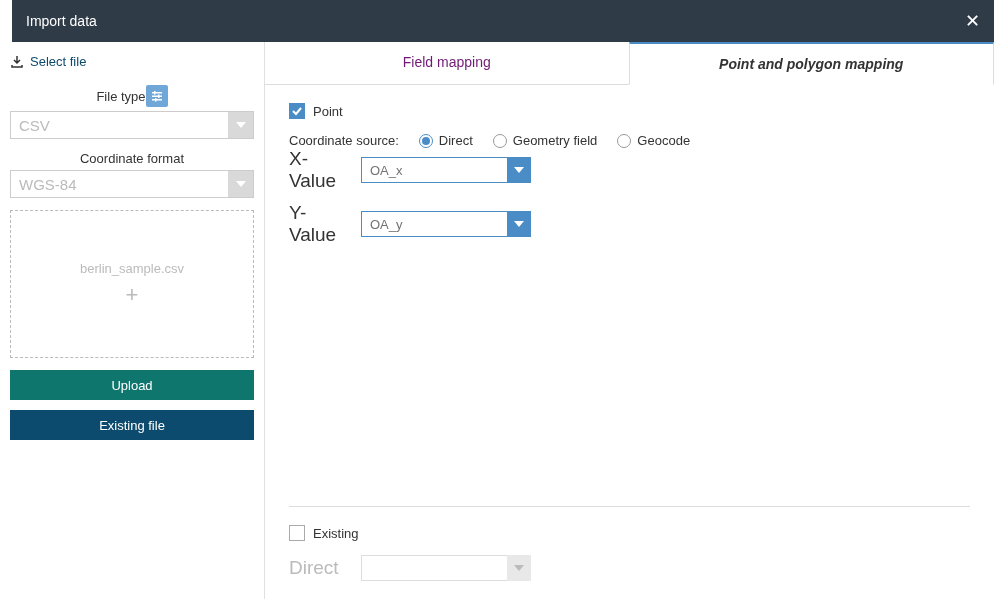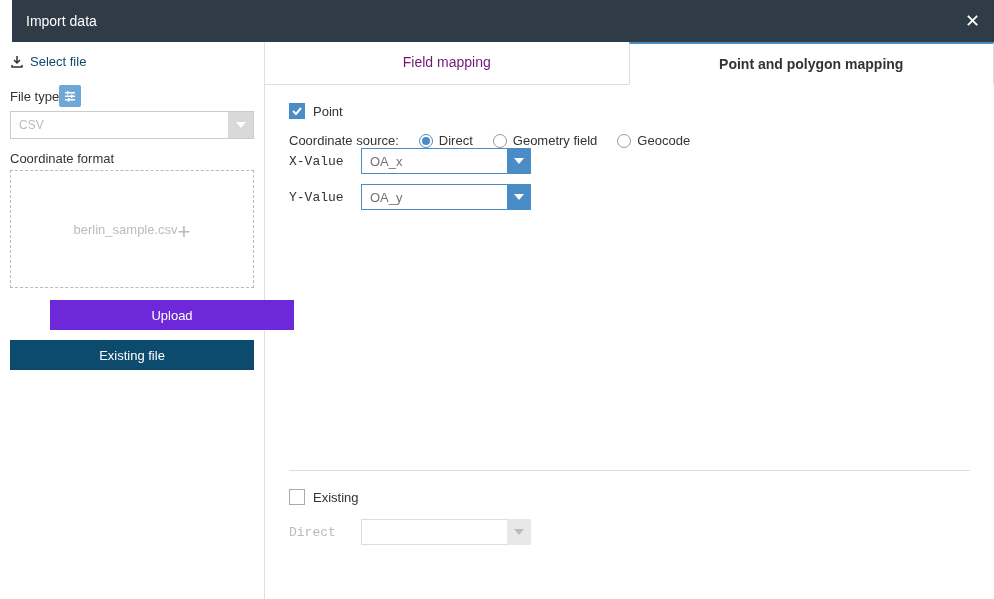--- a/index.html
+++ b/index.html
@@ -42,21 +42,21 @@
       gap: 6px;
       margin-bottom: 16px;
       font-size: 13px;
       color: #0c4a6e;
     }
     .download-icon {
       display: inline-flex;
     }
     .label-row {
       display: flex;
-      justify-content: flex-start;
+      justify-content: center;
       align-items: center;
       margin-bottom: 4px;
       font-size: 13px;
       color: #333;
     }
     .gear-btn {
       width: 22px;
       height: 22px;
       background: #6fa8d8;
       border-radius: 2px;
@@ -67,43 +67,43 @@
     }
     .select-wrap {
       position: relative;
       margin-bottom: 12px;
     }
     .select-input {
       width: 100%;
       height: 28px;
       border: 1px solid #ccc;
       padding: 0 28px 0 8px;
-      font-size: 12px;
+      font-size: 15px;
       color: #bbb;
       background: #fff;
     }
     .select-arrow {
       position: absolute;
       right: 0;
       top: 0;
       width: 26px;
       height: 28px;
       background: #d9d9d9;
       display: flex;
       align-items: center;
       justify-content: center;
       border: 1px solid #ccc;
       border-left: none;
     }
     .select-arrow svg polygon { fill: #fff; }
     .dropzone {
       border: 1px dashed #bbb;
-      height: 118px;
-      display: flex;
-      flex-direction: row;
+      height: 148px;
+      display: flex;
+      flex-direction: column;
       align-items: center;
       justify-content: center;
       color: #bbb;
       font-size: 13px;
       margin-bottom: 12px;
       cursor: pointer;
     }
     .dropzone .plus {
       font-size: 22px;
       margin-top: 6px;
@@ -111,22 +111,21 @@
     .btn {
       width: 100%;
       height: 30px;
       border: none;
       color: #fff;
       font-size: 13px;
       cursor: pointer;
       margin-bottom: 10px;
     }
     .btn-upload {
-      background: #6d28d9;
-      margin-left: 40px;
+      background: #0f766e;
     }
     .btn-existing {
       background: #0c4a6e;
     }
     .main {
       flex: 1;
       display: flex;
       flex-direction: column;
     }
     .tabs {
@@ -142,20 +141,21 @@
       cursor: pointer;
       border-bottom: 2px solid transparent;
     }
     .tab.active {
       border: 1px solid #ddd;
       border-top: 2px solid #4a8dc6;
       border-bottom: 1px solid #fff;
       margin-bottom: -1px;
       font-weight: bold;
       color: #333;
+      font-style: italic;
     }
     .content {
       padding: 18px 24px;
       flex: 1;
       overflow: auto;
     }
     .checkbox-row {
       display: flex;
       align-items: center;
       gap: 8px;
@@ -208,23 +208,22 @@
       border-radius: 50%;
     }
     .field-row {
       display: flex;
       align-items: center;
       gap: 12px;
       margin-bottom: 10px;
     }
     .field-label {
       width: 60px;
-      font-size: 13px;
-      color: #333;
-      font-family: Liberation Mono, monospace;
+      font-size: 19px;
+      color: #333;
     }
     .field-label.disabled { color: #bbb; }
     .field-select-wrap {
       position: relative;
       width: 170px;
     }
     .field-select {
       width: 100%;
       height: 26px;
       border: 1px solid #4a8dc6;
@@ -293,20 +292,28 @@
       <span class="select-arrow">
         <svg width="10" height="6">
             <polygon points="0,0 10,0 5,6"></polygon>
           </svg>
       </span>
     </div>
 
     <div class="label-row">
       <span>Coordinate format</span>
     </div>
+    <div class="select-wrap">
+      <input class="select-input" readonly="" value="WGS-84" style="">
+      <span class="select-arrow">
+        <svg width="10" height="6">
+            <polygon points="0,0 10,0 5,6"></polygon>
+          </svg>
+      </span>
+    </div>
 
     <div class="dropzone">
       <span>berlin_sample.csv</span>
       <span class="plus">+</span>
     </div>
 
     <button class="btn btn-upload">Upload</button>
     <button class="btn btn-existing">Existing file</button>
   </div>
 

